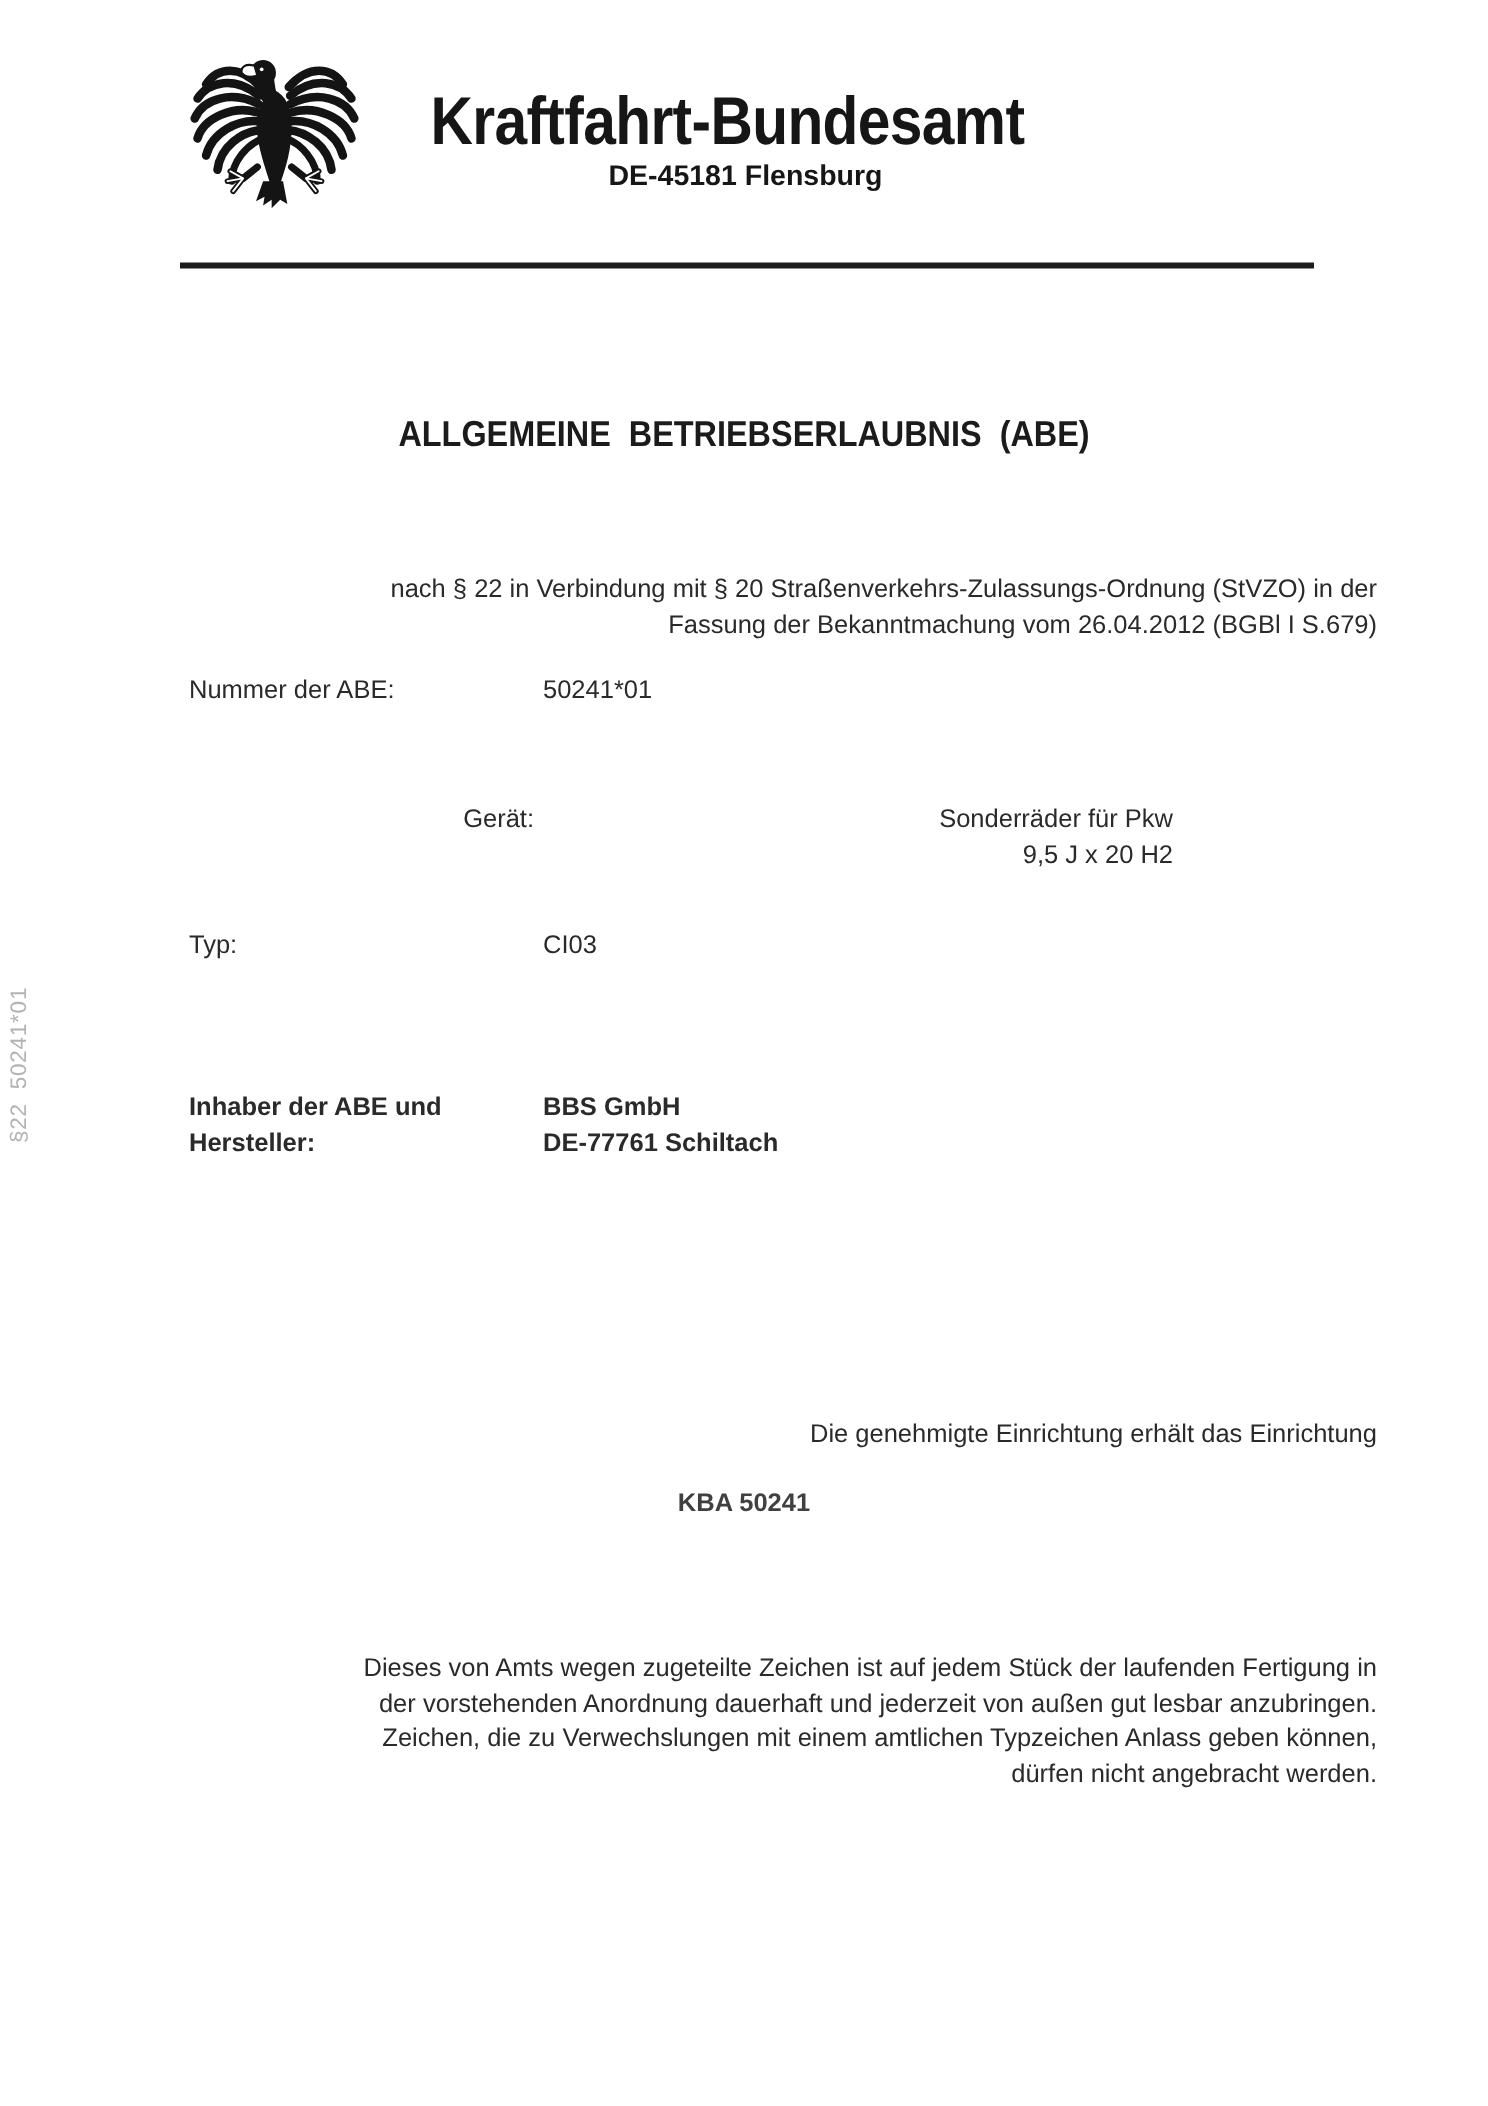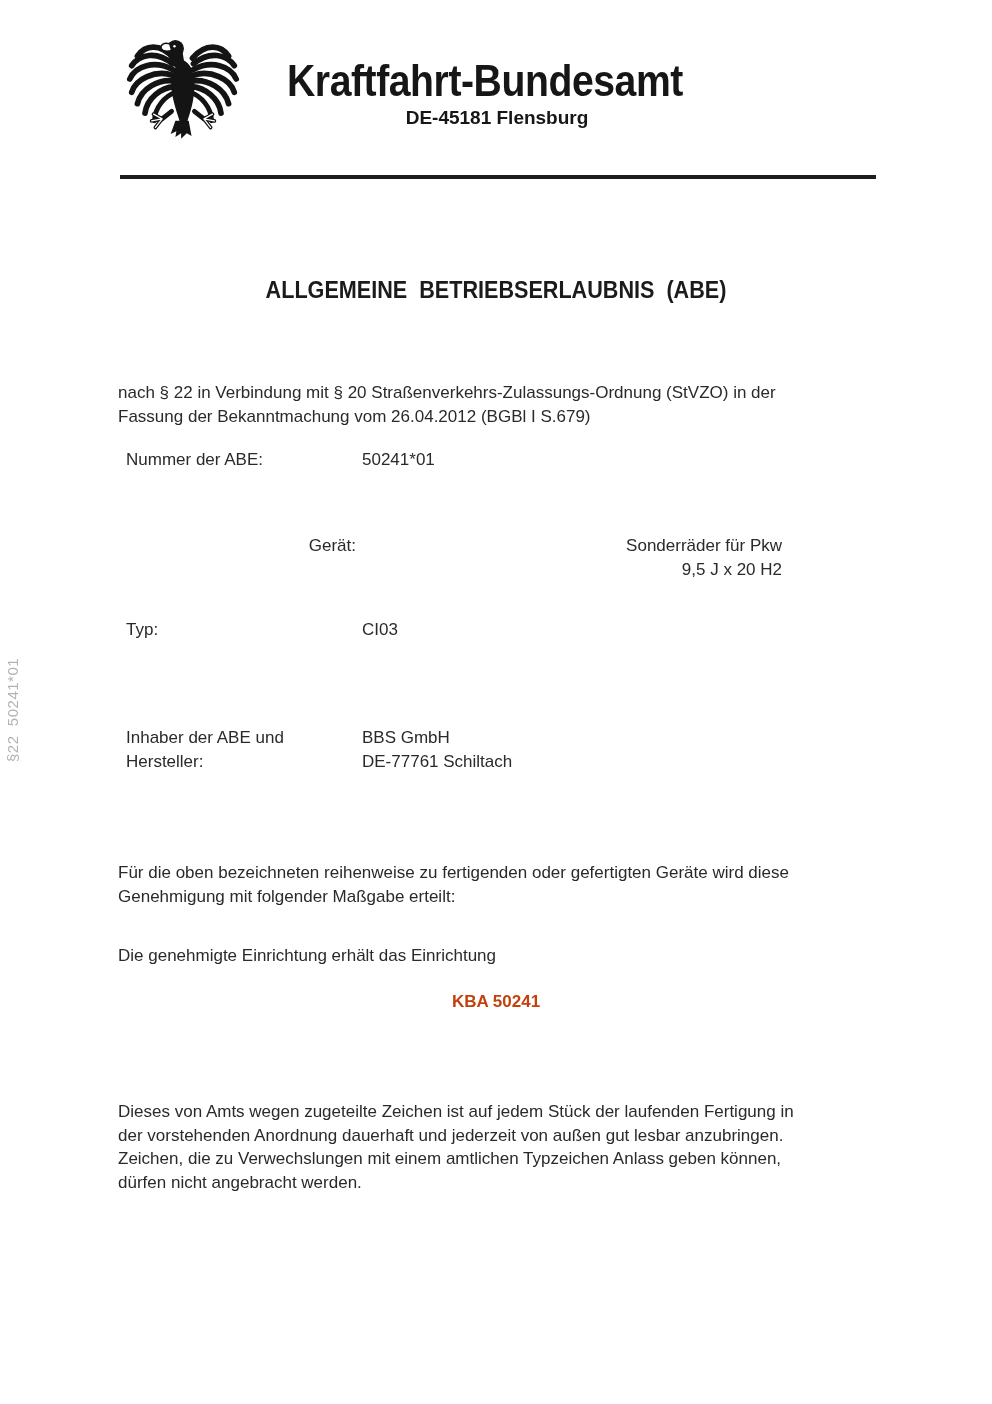--- a/index.html
+++ b/index.html
@@ -75,20 +75,21 @@
   }
   
   .para {
     position: absolute;
     left: 118px;
     width: 800px;
     font-size: 17px;
     line-height: 23.5px;
     white-space: pre-line;
     color: #2a2a2a;
+    text-align: right;
   }
   .legal-basis        { top: 364px; }
   .grant-para         { top: 844px; }
   .type-mark-intro    { top: 927px; }
   .marking-para       { top: 1056px; margin-top: 44px; }
 
   .field-label {
     position: absolute;
     left: 126px;
     width: 230px;
@@ -100,31 +101,31 @@
     position: absolute;
     left: 362px;
     width: 420px;
     font-size: 17px;
     line-height: 23.5px;
     white-space: pre-line;
   }
   .row1 { top: 448px; }
   .row2 { top: 534px; text-align: right; }
   .row3 { top: 618px; }
-  .row4 { top: 726px; }
+  .row4 { top: 726px; font-weight: bold; }
 
   .type-mark {
     position: absolute;
     left: 0;
     top: 992px;
     width: 992px;
     text-align: center;
     font-size: 17px;
     font-weight: bold;
-    color: #c2410c;
+    color: #404040;
   }
   
   .watermark {
     position: absolute;
     left: 4px;
     top: 762px;
     font-size: 15px;
     color: #b3b3b3;
     white-space: pre;
     transform: rotate(-90deg);
@@ -211,22 +212,20 @@
   </div>
   <div>
     <span class="field-label row4">Inhaber der ABE und
 Hersteller:</span>
     <span class="field-value row4">BBS GmbH
 DE-77761 Schiltach</span>
   </div>
 
   <div class="watermark">§22  50241*01</div>
 
-  <p class="para grant-para">Für die oben bezeichneten reihenweise zu fertigenden oder gefertigten Geräte wird diese
-Genehmigung mit folgender Maßgabe erteilt:</p>
 
   <p class="para type-mark-intro">Die genehmigte Einrichtung erhält das Einrichtung</p>
 
   <div class="type-mark">KBA 50241</div>
 
   <p class="para marking-para">Dieses von Amts wegen zugeteilte Zeichen ist auf jedem Stück der laufenden Fertigung in
 der vorstehenden Anordnung dauerhaft und jederzeit von außen gut lesbar anzubringen.
 Zeichen, die zu Verwechslungen mit einem amtlichen Typzeichen Anlass geben können,
 dürfen nicht angebracht werden.</p>
 

